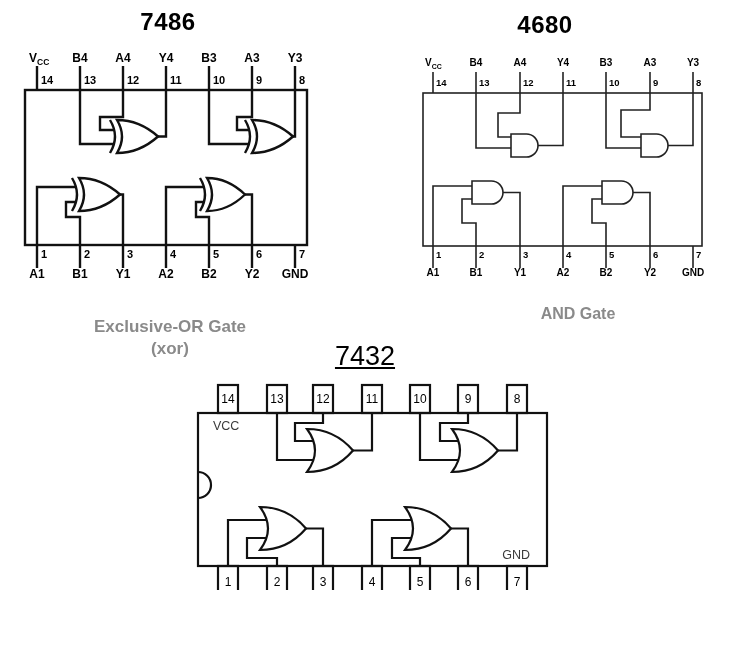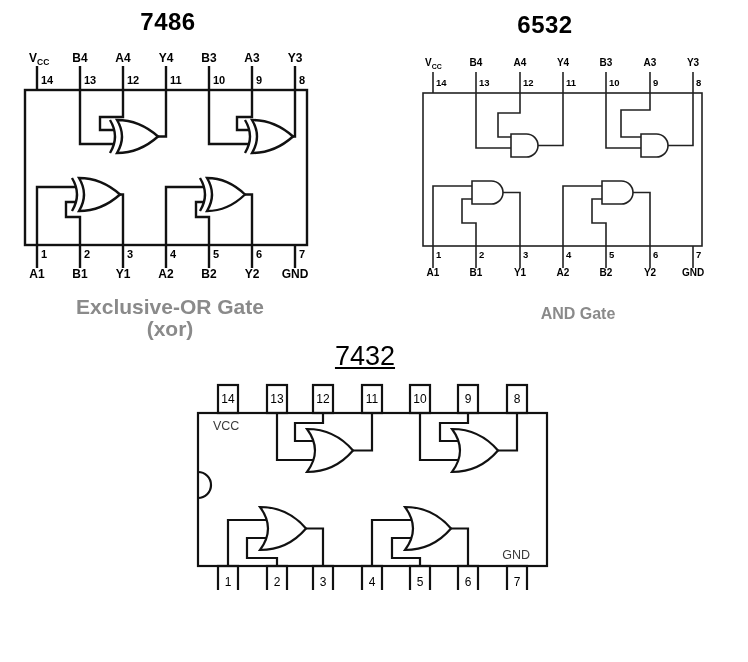--- a/index.html
+++ b/index.html
@@ -6,30 +6,30 @@
   .canvas{
     position:relative;width:748px;height:590px;background:#fff;overflow:hidden;
     font-family:"Liberation Sans",sans-serif;
   }
   .canvas > svg{position:absolute;left:0;top:0;}
   .title{position:absolute;width:300px;text-align:center;color:#000;font-weight:bold;font-size:24px;letter-spacing:.5px;}
   .t7486{left:18px;top:8px;}
   .t7408{left:395px;top:11px;}
   .t7432{left:215px;top:341px;font-weight:400;font-size:27px;letter-spacing:0;text-decoration:underline;}
   .caption{position:absolute;width:300px;text-align:center;color:#8a8a8a;font-weight:bold;}
-  .c7486{left:20px;top:296px;font-size:21px;line-height:21.5px;}
+  .c7486{left:20px;top:316px;font-size:17px;line-height:21.5px;}
   .c7408{left:428px;top:305px;font-size:16px;}
   .c7432{left:238px;top:602px;font-size:19px;font-weight:400;color:#9a9a9a;}
 </style>
 </head>
 <body>
 
 <div class="canvas">
   <div class="title t7486">7486</div>
-  <div class="title t7408">6532</div>
+  <div class="title t7408">4680</div>
   <div class="title t7432">7432</div>
 
   <svg id="diagram" width="748" height="662" viewBox="0 0 748 662">
       <g stroke="#111111" stroke-width="2.4" fill="none">
         <path d="M 37,66 V 90"></path>
         <text x="41" y="84" font-family="&quot;Liberation Sans&quot;,sans-serif" fill="#000" font-size="11" font-weight="bold" stroke="none">14</text>
         <text x="29" y="62" font-family="&quot;Liberation Sans&quot;,sans-serif" fill="#000" font-size="12" font-weight="bold" stroke="none"><tspan>V</tspan><tspan font-size="8.5" dy="2.5">CC</tspan></text>
         <path d="M 80,66 V 90"></path>
         <text x="84" y="84" font-family="&quot;Liberation Sans&quot;,sans-serif" fill="#000" font-size="11" font-weight="bold" stroke="none">13</text>
         <text x="80" y="62" font-family="&quot;Liberation Sans&quot;,sans-serif" fill="#000" font-size="12" font-weight="bold" text-anchor="middle" stroke="none">B4</text>

